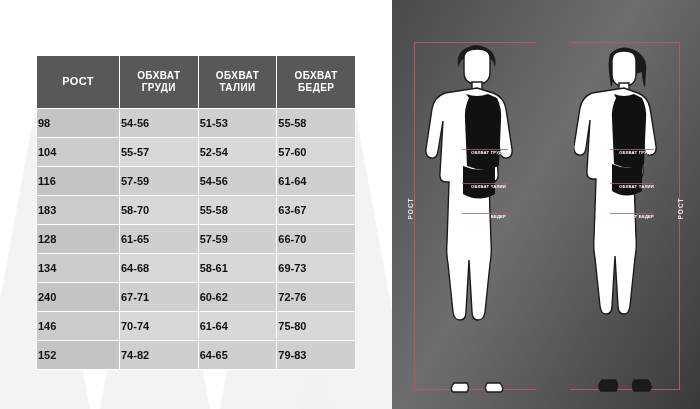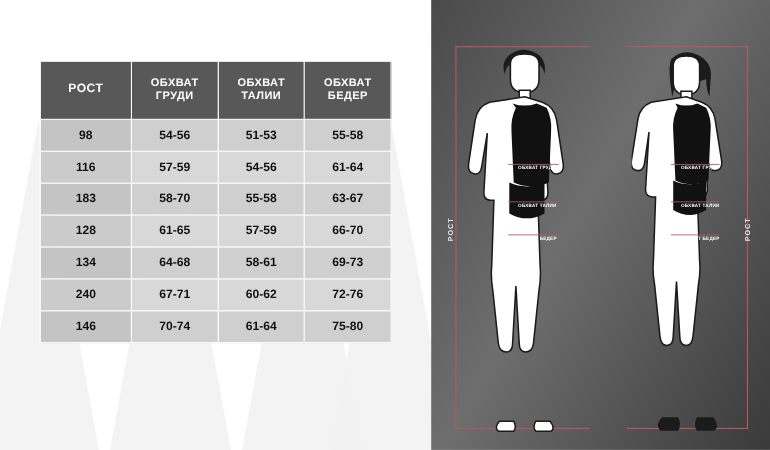--- a/index.html
+++ b/index.html
@@ -62,21 +62,20 @@
     vertical-align: middle;
     line-height: 1.25;
     padding: 0 4px;
   }
   table.size-table th.first { width: 74px; font-size: 11px; }
   table.size-table td {
     background: #cfcfcf;
     color: #111111;
     font-size: 11px;
     font-weight: bold;
-    text-align: center;
     height: 26px;
     border: 1px solid #ffffff;
   }
   table.size-table tr td:first-child {
     background: #c4c4c4;
   }
   table.size-table tr:nth-child(even) td {
     background: #d8d8d8;
   }
   table.size-table tr:nth-child(even) td:first-child {
@@ -162,20 +161,26 @@
         </tr>
       </thead>
       <tbody>
         <tr>
           <td>98</td>
           <td>54-56</td>
           <td>51-53</td>
           <td>55-58</td>
         </tr>
         <tr>
+          <td>104</td>
+          <td>55-57</td>
+          <td>52-54</td>
+          <td>57-60</td>
+        </tr>
+        <tr>
           <td>116</td>
           <td>57-59</td>
           <td>54-56</td>
           <td>61-64</td>
         </tr>
         <tr>
           <td>183</td>
           <td>58-70</td>
           <td>55-58</td>
           <td>63-67</td>
@@ -196,20 +201,26 @@
           <td>240</td>
           <td>67-71</td>
           <td>60-62</td>
           <td>72-76</td>
         </tr>
         <tr>
           <td>146</td>
           <td>70-74</td>
           <td>61-64</td>
           <td>75-80</td>
+        </tr>
+        <tr>
+          <td>152</td>
+          <td>74-82</td>
+          <td>64-65</td>
+          <td>79-83</td>
         </tr>
       </tbody>
     </table>
   </div>
 
   <div class="right-pane">
 
     <div class="measure-frame f-left"></div>
     <div class="measure-frame f-right"></div>
 

